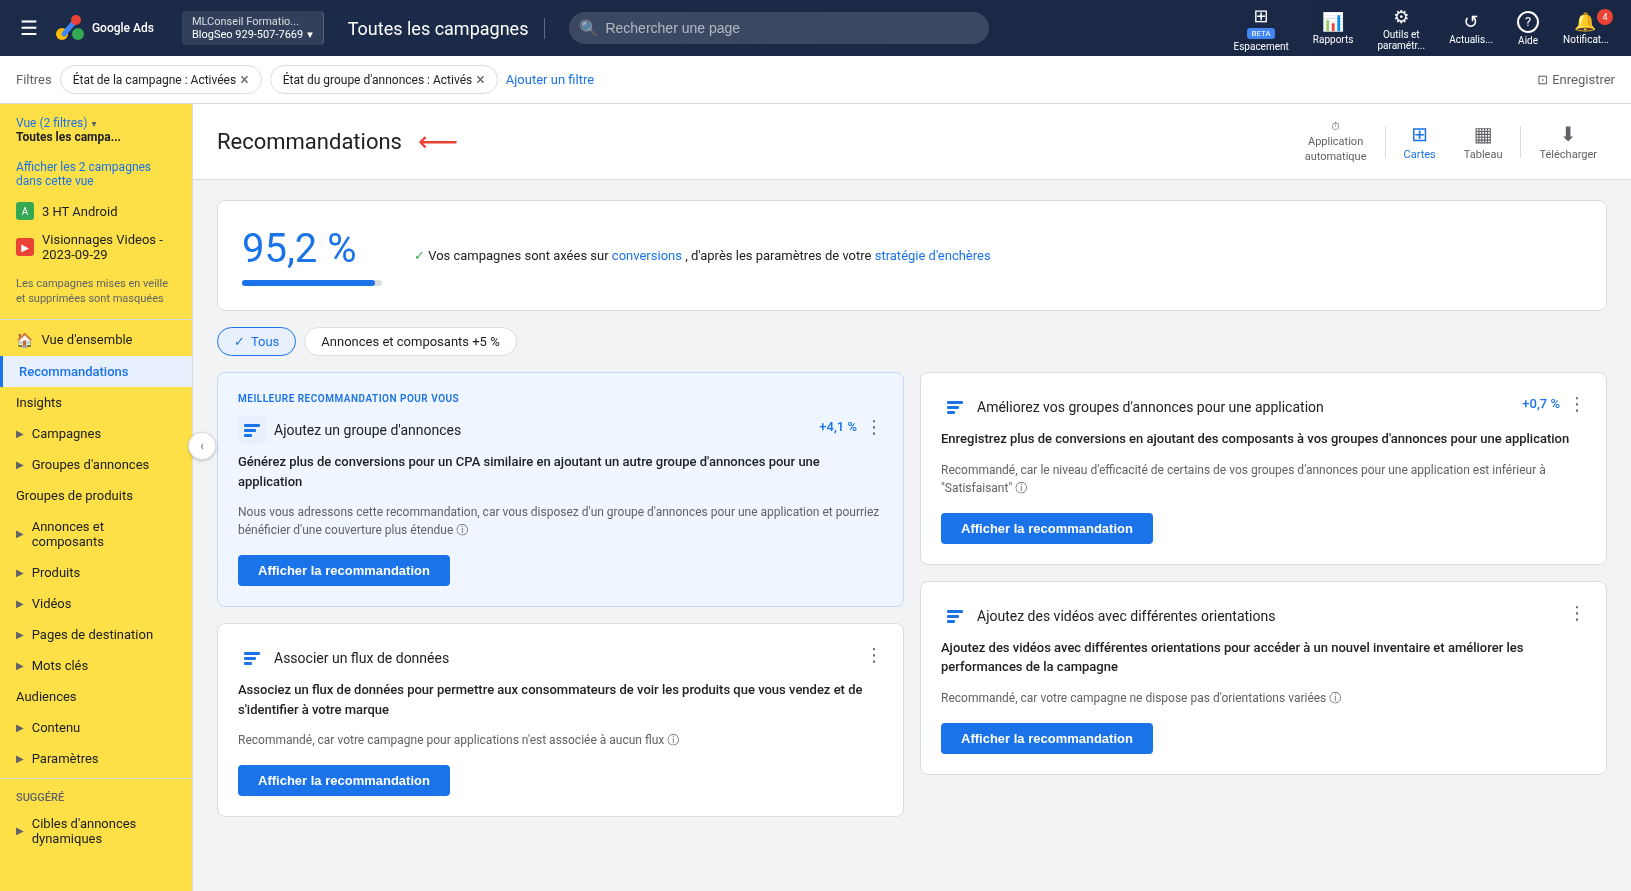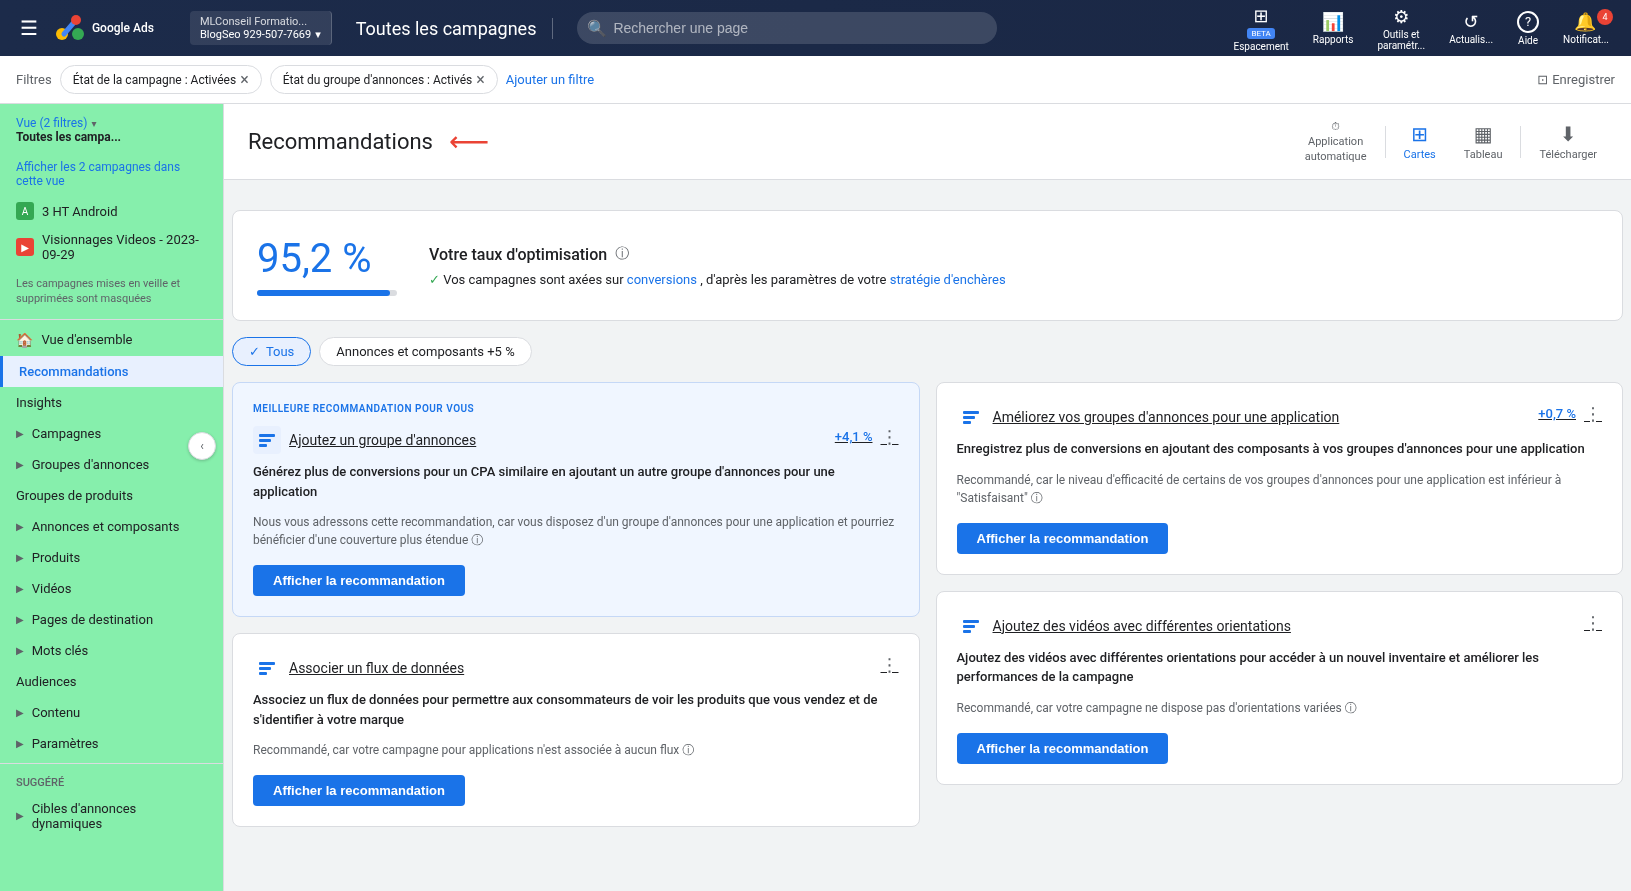--- a/index.html
+++ b/index.html
@@ -6,21 +6,21 @@
     body { font-family: 'Roboto', Arial, sans-serif; font-size: 13px; background: #f1f3f4; color: #202124; overflow: hidden; }
 
     
     .topbar {
       display: flex; align-items: center; background: #1a1a2e; height: 56px; padding: 0 12px; gap: 8px; position: relative; z-index: 100;
       background: linear-gradient(90deg, #1c2b4a 0%, #1a2744 100%);
     }
     .topbar-menu { color: #fff; font-size: 20px; cursor: pointer; padding: 8px; }
     .topbar-logo { display: flex; align-items: center; gap: 6px; color: #fff; font-size: 12px; font-weight: 500; min-width: 120px; }
     .topbar-logo-icon { width: 32px; height: 32px; }
-    .topbar-account { display: flex; align-items: center; gap: 6px; background: rgba(255,255,255,0.1); border-radius: 4px; padding: 4px 10px; color: #fff; font-size: 13px; cursor: pointer; border-right: 1px solid rgba(255,255,255,0.2); margin-left: 8px; }
+    .topbar-account { display: flex; align-items: center; gap: 6px; background: rgba(255,255,255,0.1); border-radius: 4px; padding: 4px 10px; color: #fff; font-size: 13px; cursor: pointer; border-right: 1px solid rgba(255,255,255,0.2); }
     .topbar-campaign-title { color: #fff; font-size: 18px; font-weight: 400; padding: 0 16px; border-right: 1px solid rgba(255,255,255,0.3); }
     .topbar-search { flex: 1; max-width: 420px; margin: 0 16px; }
     .topbar-search input { width: 100%; padding: 8px 16px 8px 36px; border-radius: 24px; border: none; background: rgba(255,255,255,0.15); color: #fff; font-size: 14px; outline: none; }
     .topbar-search input::placeholder { color: rgba(255,255,255,0.6); }
     .topbar-search-wrap { position: relative; }
     .topbar-search-wrap .search-icon { position: absolute; left: 10px; top: 50%; transform: translateY(-50%); color: rgba(255,255,255,0.7); font-size: 16px; }
     .topbar-actions { display: flex; align-items: center; gap: 4px; margin-left: auto; }
     .topbar-action { display: flex; flex-direction: column; align-items: center; color: #fff; font-size: 10px; padding: 4px 10px; cursor: pointer; gap: 2px; }
     .topbar-action .icon { font-size: 18px; }
     .topbar-action .beta-badge { background: #4285f4; color: #fff; font-size: 8px; padding: 1px 4px; border-radius: 3px; }
@@ -32,21 +32,21 @@
     .filters-label { color: #5f6368; font-size: 13px; }
     .filter-chip { display: flex; align-items: center; border: 1px solid #dadce0; border-radius: 16px; padding: 4px 12px; font-size: 12px; color: #202124; cursor: pointer; gap: 4px; }
     .filter-chip-remove { color: #5f6368; font-size: 16px; cursor: pointer; }
     .filter-add { color: #1a73e8; font-size: 13px; cursor: pointer; }
     .save-btn { margin-left: auto; display: flex; align-items: center; gap: 4px; color: #5f6368; font-size: 13px; cursor: pointer; }
 
     
     .main-layout { display: flex; height: calc(891px - 56px - 48px); overflow: hidden; }
 
     
-    .sidebar { width: 224px; background: #86efac; border-right: 1px solid #dadce0; overflow-y: auto; flex-shrink: 0; }
+    .sidebar { width: 193px; background: #fde047; border-right: 1px solid #dadce0; overflow-y: auto; flex-shrink: 0; }
     .sidebar-item { display: flex; align-items: center; padding: 8px 16px; font-size: 13px; color: #202124; cursor: pointer; gap: 8px; }
     .sidebar-item.active { background: #e8f0fe; color: #1a73e8; font-weight: 500; border-left: 3px solid #1a73e8; }
     .sidebar-divider { height: 1px; background: #dadce0; margin: 4px 0; }
     .sidebar-section-label { font-size: 11px; color: #5f6368; padding: 8px 16px 4px; font-weight: 500; text-transform: uppercase; }
     .sidebar-header { padding: 12px 16px; }
     .sidebar-info { padding: 8px 16px; font-size: 11px; color: #5f6368; line-height: 1.4; }
     .sidebar-campaign-item { display: flex; align-items: center; padding: 6px 16px; font-size: 13px; color: #202124; cursor: pointer; gap: 8px; }
     .campaign-icon { width: 18px; height: 18px; background: #34a853; border-radius: 3px; display: flex; align-items: center; justify-content: center; color: #fff; font-size: 10px; flex-shrink: 0; }
     .video-icon { background: #ea4335; }
 
@@ -54,21 +54,21 @@
     .content { flex: 1; overflow-y: auto; background: #f1f3f4; }
     .content-header { background: #fff; border-bottom: 1px solid #dadce0; padding: 12px 24px; display: flex; align-items: center; justify-content: space-between; }
     .page-title { font-size: 22px; font-weight: 400; color: #202124; display: flex; align-items: center; gap: 16px; }
     .arrow-indicator { color: #ea4335; font-size: 28px; }
     .view-actions { display: flex; align-items: center; gap: 8px; }
     .view-action { display: flex; flex-direction: column; align-items: center; font-size: 11px; color: #5f6368; cursor: pointer; gap: 2px; padding: 4px 10px; }
     .view-action.active { color: #1a73e8; }
     .view-action-divider { height: 32px; width: 1px; background: #dadce0; }
 
     
-    .rec-content { padding: 20px 8px; margin-top: 10px; }
+    .rec-content { padding: 20px 24px; }
     .optimization-card { background: #fff; border-radius: 8px; border: 1px solid #dadce0; padding: 24px; margin-bottom: 16px; display: flex; align-items: center; gap: 32px; }
     .opt-score { font-size: 40px; font-weight: 400; color: #1a73e8; min-width: 120px; }
     .opt-progress { margin-top: 8px; height: 6px; background: #dadce0; border-radius: 3px; width: 140px; }
     .opt-progress-fill { height: 100%; background: #1a73e8; border-radius: 3px; }
     .opt-info { flex: 1; }
     .opt-title { font-size: 16px; font-weight: 500; color: #202124; display: flex; align-items: center; gap: 8px; margin-bottom: 8px; }
     .opt-desc { font-size: 13px; color: #202124; }
     .opt-desc .highlight { color: #1a73e8; }
     .opt-desc .highlight2 { color: #1a73e8; }
 
@@ -76,21 +76,21 @@
     .filter-tabs { display: flex; align-items: center; gap: 8px; margin-bottom: 16px; }
     .filter-tab { display: flex; align-items: center; gap: 6px; padding: 6px 16px; border: 1px solid #dadce0; border-radius: 20px; font-size: 13px; cursor: pointer; background: #fff; color: #202124; }
     .filter-tab.active { background: #e8f0fe; color: #1a73e8; border-color: #1a73e8; }
     .filter-tab .checkmark { color: #1a73e8; }
 
     
     .rec-grid { display: grid; grid-template-columns: 1fr 1fr; gap: 16px; }
     .rec-card { background: #fff; border-radius: 8px; border: 1px solid #dadce0; padding: 20px; }
     .rec-card.featured { border: 1px solid #c5d8f6; background: #f0f6ff; }
     .rec-card-label { font-size: 10px; font-weight: 600; color: #1a73e8; text-transform: uppercase; letter-spacing: 0.5px; margin-bottom: 12px; }
-    .rec-card-header { display: flex; align-items: flex-start; justify-content: space-between; margin-bottom: 8px; text-decoration: underline; }
+    .rec-card-header { display: flex; align-items: flex-start; justify-content: space-between; margin-bottom: 8px; }
     .rec-card-title { display: flex; align-items: center; gap: 8px; font-size: 14px; color: #202124; }
     .rec-card-icon { width: 28px; height: 28px; display: flex; align-items: center; justify-content: center; flex-shrink: 0; }
     .rec-card-actions { display: flex; align-items: center; gap: 8px; }
     .rec-card-badge { font-size: 13px; color: #1a73e8; font-weight: 500; }
     .rec-card-menu { color: #5f6368; cursor: pointer; font-size: 18px; }
     .rec-card-body { font-size: 13px; color: #202124; line-height: 1.5; margin: 8px 0 12px; font-weight: 500; }
     .rec-card-desc { font-size: 12px; color: #5f6368; line-height: 1.5; margin-bottom: 16px; }
     .rec-btn { background: #1a73e8; color: #fff; border: none; padding: 8px 20px; border-radius: 4px; font-size: 13px; cursor: pointer; font-weight: 700; }
     .rec-right { display: flex; flex-direction: column; gap: 16px; }
 
@@ -294,24 +294,20 @@
     <div class="rec-content">
 
       <div class="optimization-card">
         <div>
           <div class="opt-score">95,2 %</div>
           <div class="opt-progress">
             <div class="opt-progress-fill" style="width:95%"></div>
           </div>
         </div>
         <div class="opt-info">
-          <div class="opt-title">
-            <span>Votre taux d'optimisation</span>
-            <span style="color:#5f6368;cursor:pointer;font-size:14px">ⓘ</span>
-          </div>
           <div class="opt-desc">
             <span style="color:#34a853">✓</span>
             <span>Vos campagnes sont axées sur </span>
             <span class="highlight">conversions</span>
             <span>, d'après les paramètres de votre </span>
             <span class="highlight2">stratégie d'enchères</span>
           </div>
         </div>
       </div>
 

